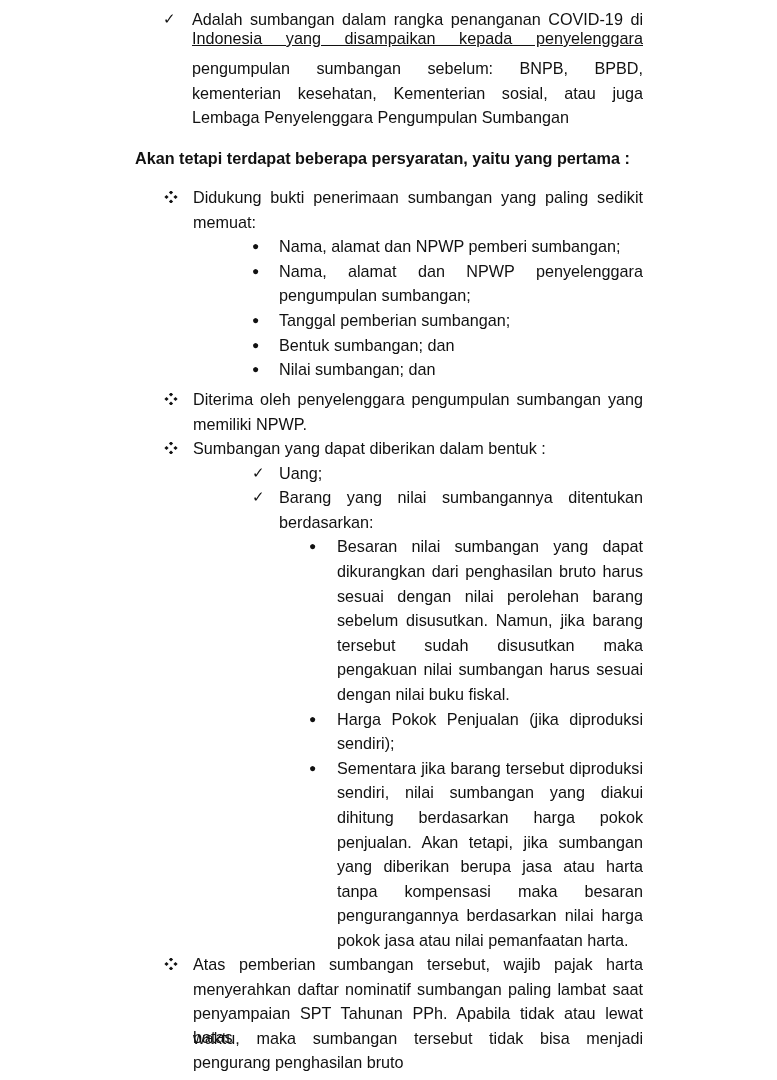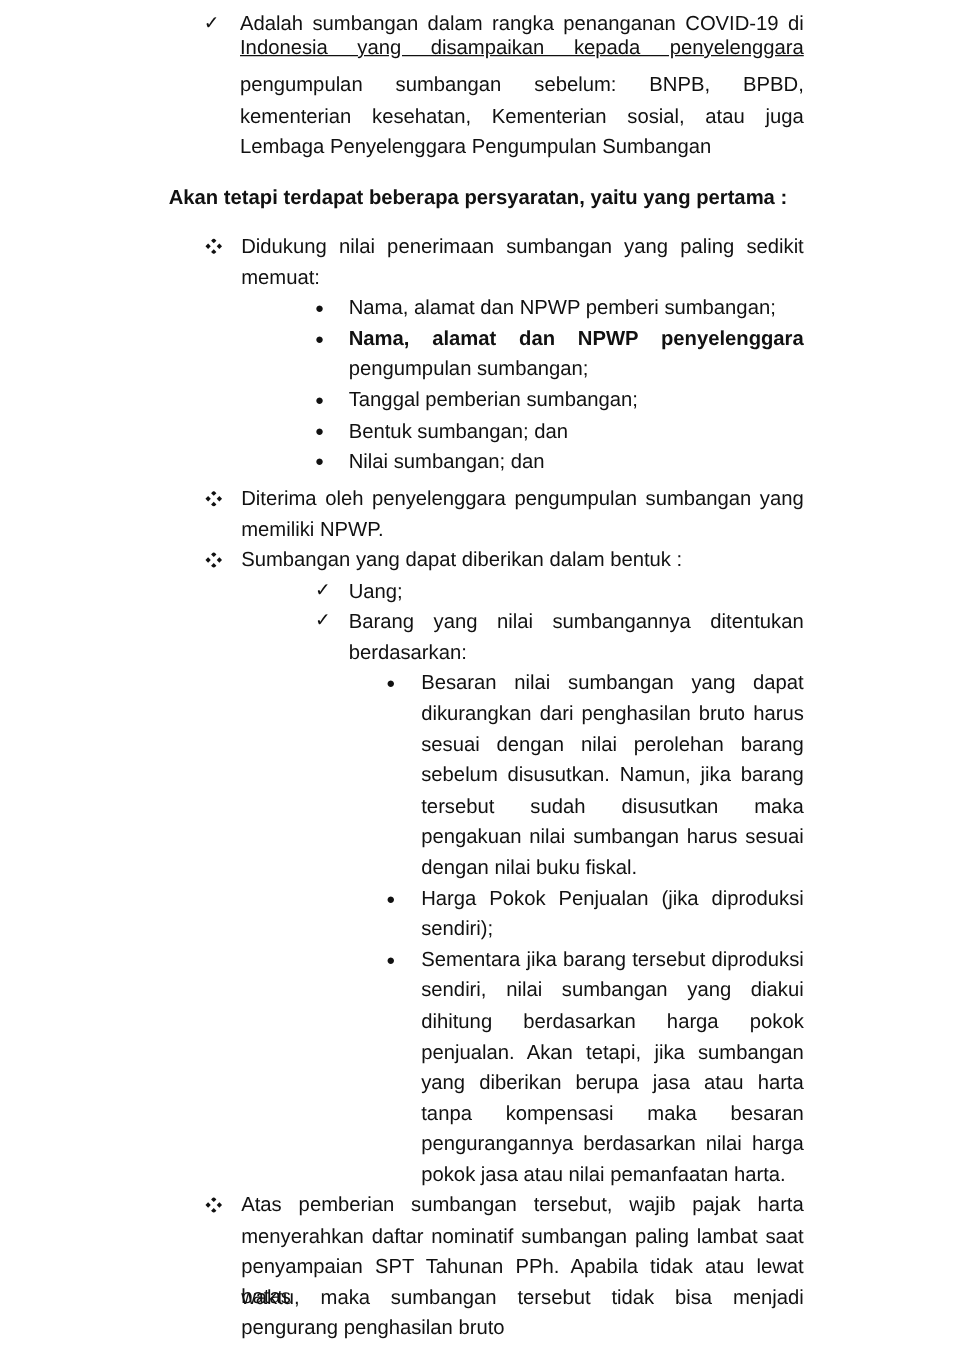--- a/index.html
+++ b/index.html
@@ -28,26 +28,26 @@
     <div class="line" style="left: 192px; top: 105.4px;">Lembaga Penyelenggara Pengumpulan Sumbangan</div>
     <div class="line heading" style="left: 135px; top: 146px;">Akan tetapi terdapat beberapa persyaratan, yaitu yang pertama :</div>
     <div class="marker diamond" style="left: 164px; top: 185px;">
       <svg width="14" height="12" viewBox="0 0 14 12">
         <rect x="5.5" y="0" width="3" height="3" fill="#111" transform="rotate(45 7 1.5)"></rect>
         <rect x="5.5" y="9" width="3" height="3" fill="#111" transform="rotate(45 7 10.5)"></rect>
         <rect x="1" y="4.5" width="3" height="3" fill="#111" transform="rotate(45 2.5 6)"></rect>
         <rect x="10" y="4.5" width="3" height="3" fill="#111" transform="rotate(45 11.5 6)"></rect>
       </svg>
     </div>
-    <div class="line just" style="left: 193px; top: 185px; width: 450px;">Didukung nilai penerimaan sumbangan yang paling sedikit</div>
+    <div class="line just" style="left: 193px; top: 185px; width: 450px;">Didukung bukti penerimaan sumbangan yang paling sedikit</div>
     <div class="line" style="left: 193px; top: 209.6px;">memuat:</div>
     <div class="marker dot" style="left: 252px; top: 234.2px;">●</div>
     <div class="line" style="left: 279px; top: 234.2px;">Nama, alamat dan NPWP pemberi sumbangan;</div>
     <div class="marker dot" style="left: 252px; top: 258.8px;">●</div>
-    <div class="line just" style="left: 279px; top: 258.8px; width: 364px; font-weight: bold;">Nama, alamat dan NPWP penyelenggara</div>
+    <div class="line just" style="left: 279px; top: 258.8px; width: 364px;">Nama, alamat dan NPWP penyelenggara</div>
     <div class="line" style="left: 279px; top: 283.4px;">pengumpulan sumbangan;</div>
     <div class="marker dot" style="left: 252px; top: 308px;">●</div>
     <div class="line" style="left: 279px; top: 308px;">Tanggal pemberian sumbangan;</div>
     <div class="marker dot" style="left: 252px; top: 332.6px;">●</div>
     <div class="line" style="left: 279px; top: 332.6px;">Bentuk sumbangan; dan</div>
     <div class="marker dot" style="left: 252px; top: 357.2px;">●</div>
     <div class="line" style="left: 279px; top: 357.2px;">Nilai sumbangan; dan</div>
     <div class="marker diamond" style="left: 164px; top: 387px;">
       <svg width="14" height="12" viewBox="0 0 14 12">
         <rect x="5.5" y="0" width="3" height="3" fill="#111" transform="rotate(45 7 1.5)"></rect>

